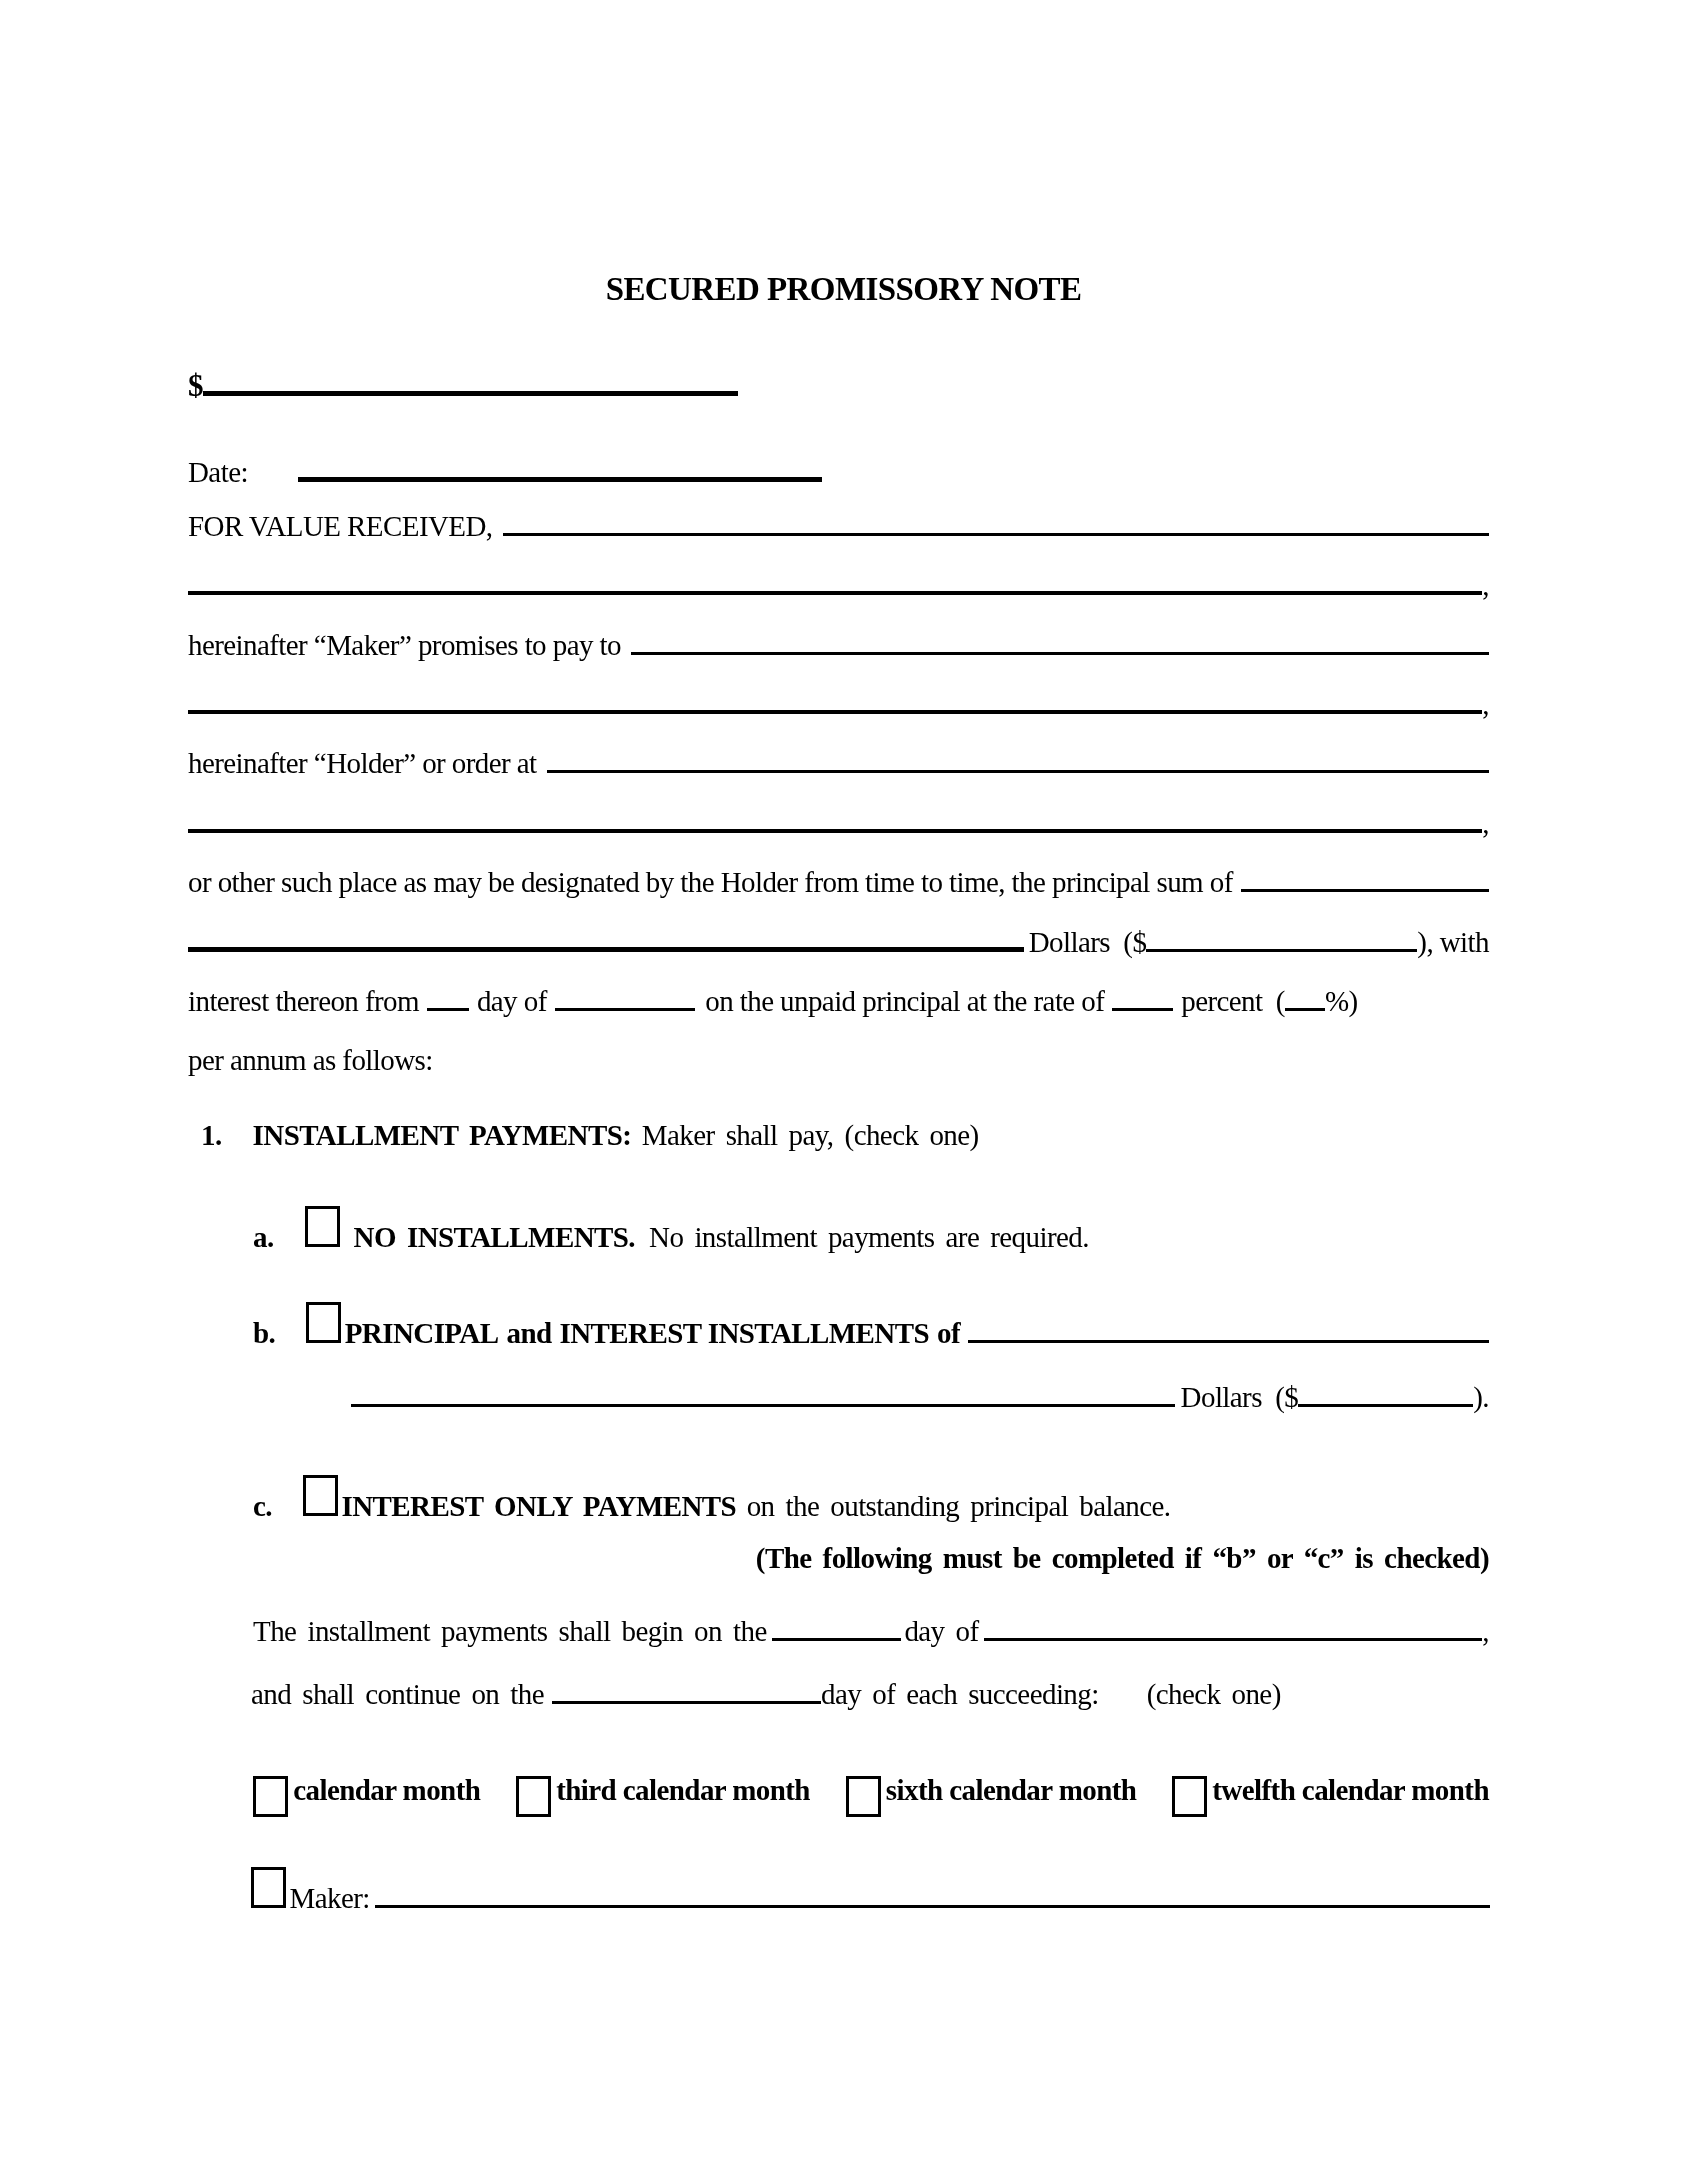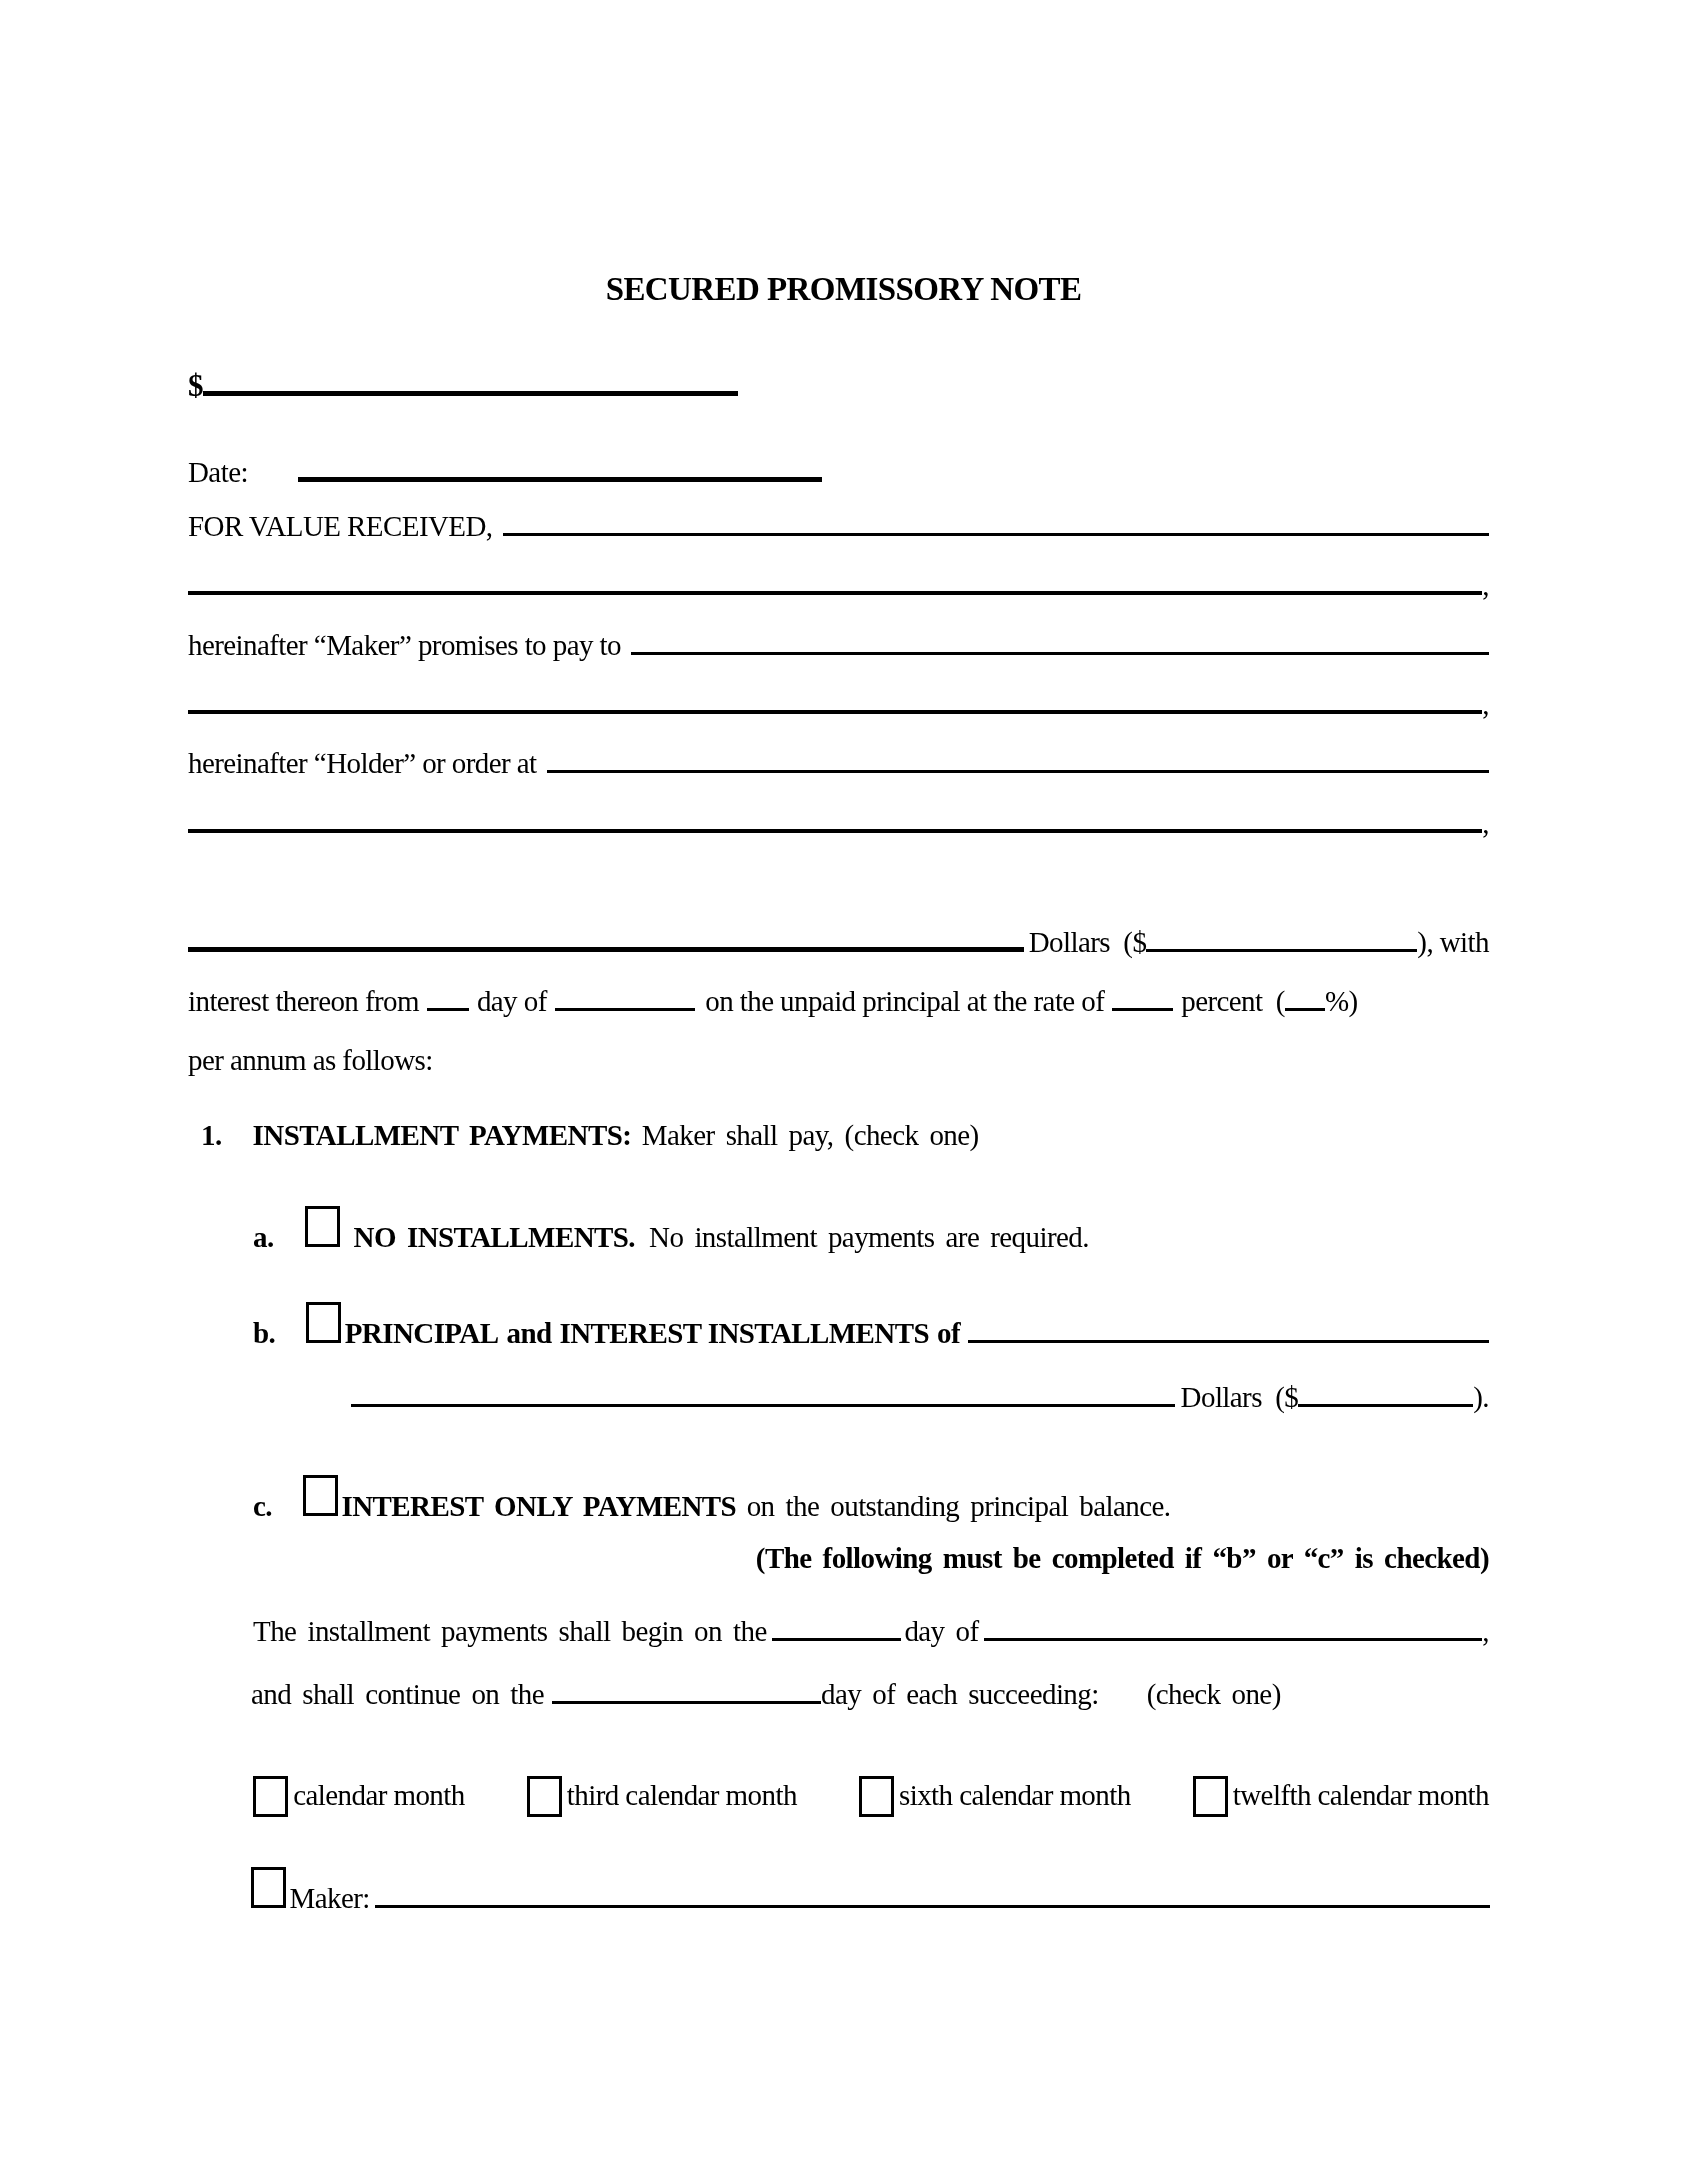--- a/index.html
+++ b/index.html
@@ -35,21 +35,21 @@
     width:29px;height:35px;border:3.5px solid #000;background:#fff;
     margin-bottom:-7px;
   }
   
   .g4{margin-left:3.5px;}  .g6{margin-left:5.2px;}  .g9{margin-left:8px;font-weight:bold;}
   .g12{margin-left:10.5px;} .g16{margin-left:14px;} .g36{margin-left:31px;}
   .g55{margin-left:48px;}
   .ws{word-spacing:4.4px;}
   .center{justify-content:center;}
   .opts{justify-content:space-between;}
-  .opt{display:flex;align-items:flex-end;}
+  .opt{display:flex;align-items:flex-start;font-weight:bold;}
   .dollar{font-weight:bold;font-size:31px;}
 </style>
 </head>
 <body>
 
 <div class="page">
 
   <div class="title">SECURED PROMISSORY NOTE</div>
 
   <div class="ln" style="top:370px;">
@@ -85,20 +85,24 @@
   <div class="ln" style="top:749px;">
     <span>hereinafter “Holder” or order at</span>
     <span class="fill g12"></span>
   </div>
 
   <div class="ln" style="top:809px;">
     <span class="fill med"></span>
     <span>,</span>
   </div>
 
+  <div class="ln" style="top:868px;">
+    <span>or other such place as may be designated by the Holder from time to time, the principal sum of</span>
+    <span class="fill g9"></span>
+  </div>
 
   <div class="ln" style="top:928px;">
     <span class="fill thick"></span>
     <span class="g6">Dollars  ($</span>
     <span class="bl" style="width:271px;"></span>
     <span>), with</span>
   </div>
 
   <div class="ln" style="top:987px;">
     <span>interest thereon from</span>

